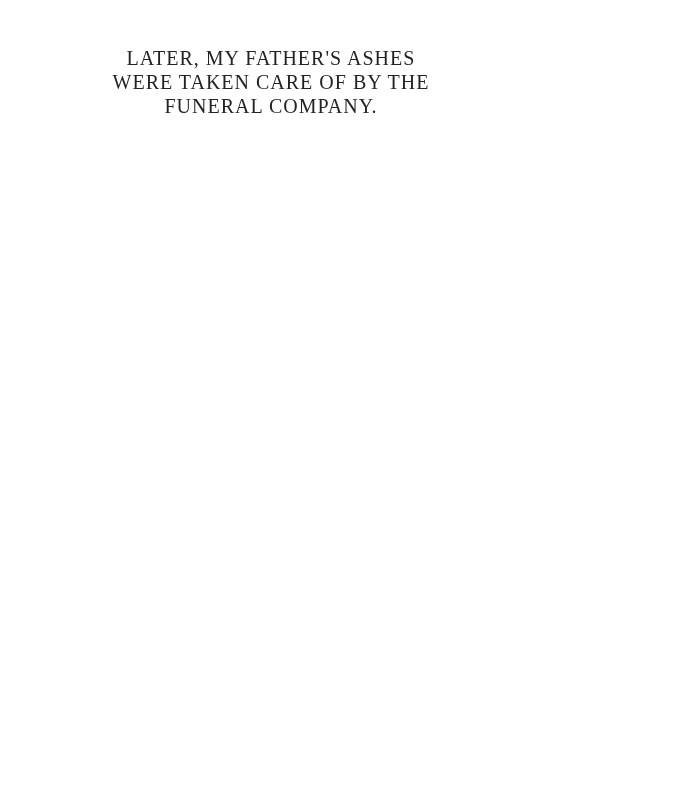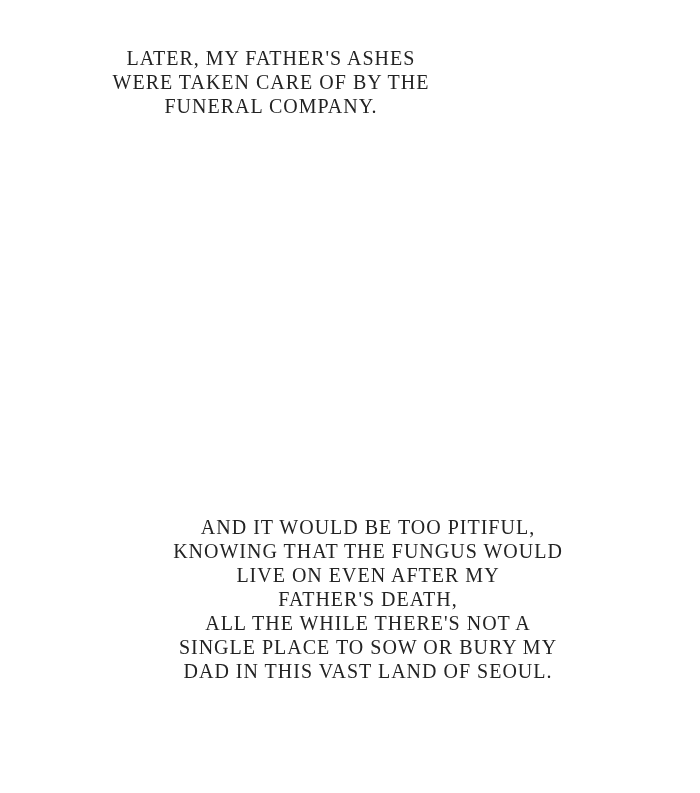--- a/index.html
+++ b/index.html
@@ -58,22 +58,15 @@
 </style>
 </head>
 <body>
 
 <div class="page">
   <div class="caption caption-1">LATER, MY FATHER'S ASHES
 WERE TAKEN CARE OF BY THE
 FUNERAL COMPANY.</div>
 
 
-  <div class="caption caption-3">AND IT WOULD BE TOO PITIFUL,
-KNOWING THAT THE FUNGUS WOULD
-LIVE ON EVEN AFTER MY
-FATHER'S DEATH,
-ALL THE WHILE THERE'S NOT A
-SINGLE PLACE TO SOW OR BURY MY
-DAD IN THIS VAST LAND OF SEOUL.</div>
 
   <div class="bottom-divider"></div>
 </div>
 
 </body></html>

